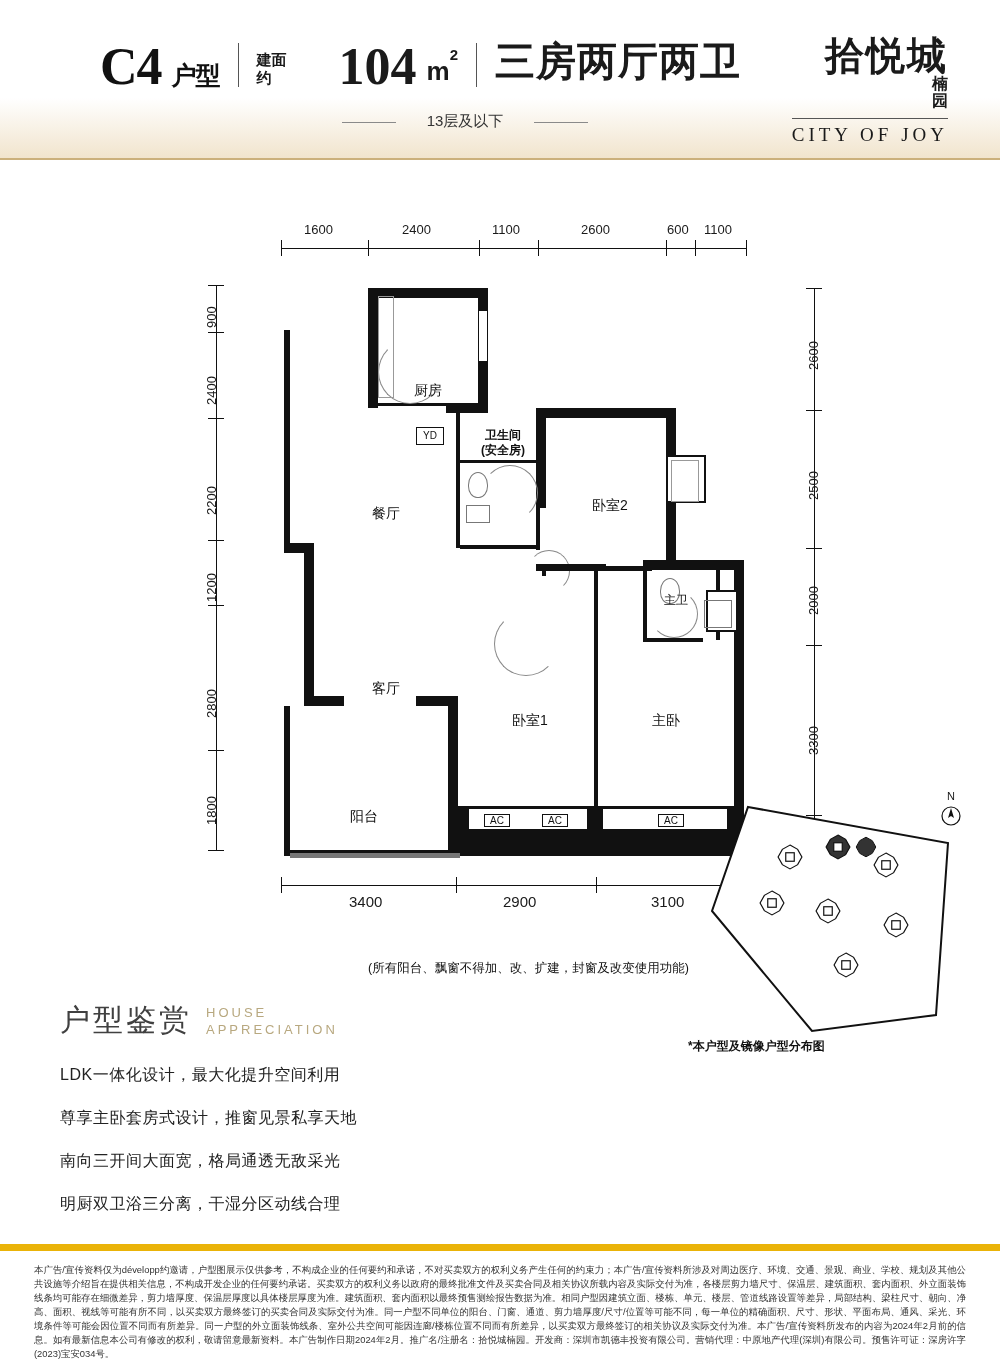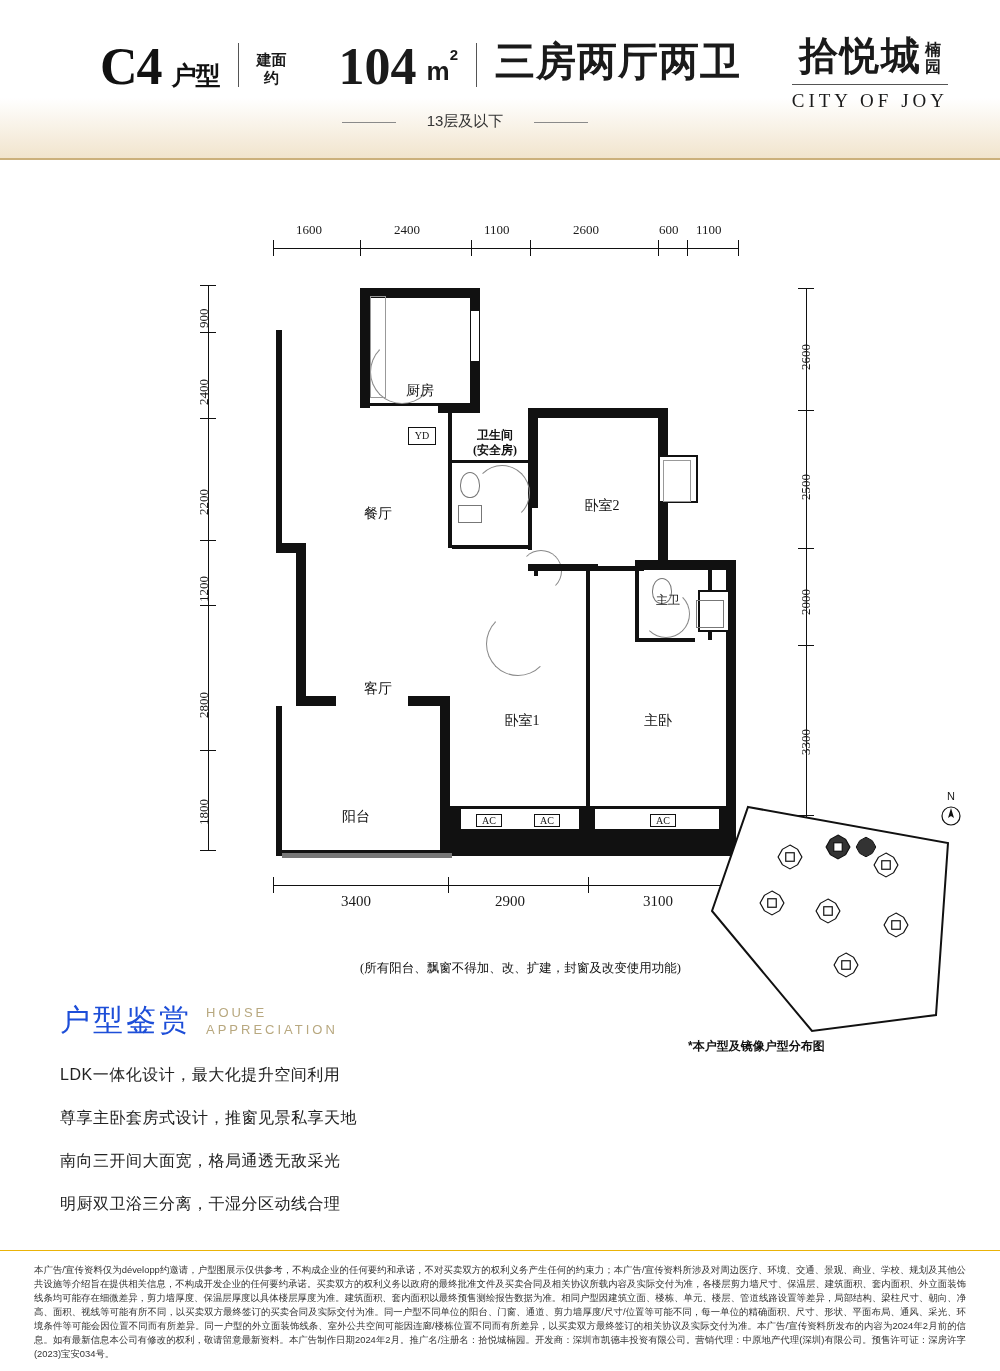--- a/index.html
+++ b/index.html
@@ -48,21 +48,21 @@
   .vbar {
     width: 1px;
     height: 44px;
     background: #555;
     margin: 0 18px 6px 18px;
   }
   .area-label {
     font-size: 15px;
     line-height: 18px;
     font-weight: bold;
-    text-align: center;
+    text-align: left;
     padding-bottom: 6px;
     margin-right: 6px;
   }
   .area-num {
     font-size: 52px;
     font-weight: bold;
     line-height: 1;
     font-family: "Liberation Serif", serif;
     margin-left: 46px;
   }
@@ -111,42 +111,43 @@
   }
   .logo-cn {
     font-size: 39px;
     font-weight: bold;
     font-family: Liberation Serif, serif;
     letter-spacing: 2px;
     line-height: 1;
     display: flex;
     align-items: flex-end;
     justify-content: center;
+    flex-direction: column;
   }
   .logo-cn .small {
     font-size: 16px;
     line-height: 17px;
     margin-left: 3px;
     letter-spacing: 0;
     text-align: center;
   }
   .logo-en {
     margin-top: 9px;
     font-size: 19px;
     letter-spacing: 4px;
     font-family: "Liberation Serif", serif;
     border-top: 1px solid #555;
     padding-top: 5px;
   }
 
   
   .plan {
     position: absolute;
-    left: 8px; top: 160px;
-    width: 968px; height: 790px; font-family: Liberation Serif, serif;
+    left: 16px; top: 160px;
+    width: 968px; height: 790px;
   }
   .dim {
     position: absolute;
     font-size: 13px;
     color: #1a1a1a;
     white-space: nowrap;
   }
   .dim.vert {
     transform: rotate(-90deg);
     transform-origin: left top;
@@ -223,21 +224,21 @@
     left: 60px; top: 1000px;
     width: 560px;
   }
   .appr-title {
     display: flex;
     align-items: flex-end;
   }
   .appr-cn {
     font-size: 30px;
     letter-spacing: 3px;
-    color: #1d4ed8;
+    color: #404040;
     font-family: "Liberation Serif", serif;
   }
   .appr-en {
     margin-left: 14px;
     font-size: 13px;
     line-height: 17px;
     letter-spacing: 3px;
     color: #b8a87f;
     padding-bottom: 3px;
   }
@@ -251,21 +252,21 @@
     letter-spacing: 0.5px;
   }
 
   
   .disclaimer {
     position: absolute;
     left: 0; bottom: 0;
     width: 1000px;
     box-sizing: border-box;
     padding: 12px 34px 10px 34px;
-    border-top: 1px solid #eab308;
+    border-top: 7px solid #eab308;
     font-size: 9.4px;
     line-height: 14px;
     color: #333;
     text-align: justify;
   }
 </style>
 </head>
 <body>
 
 <div class="header">

